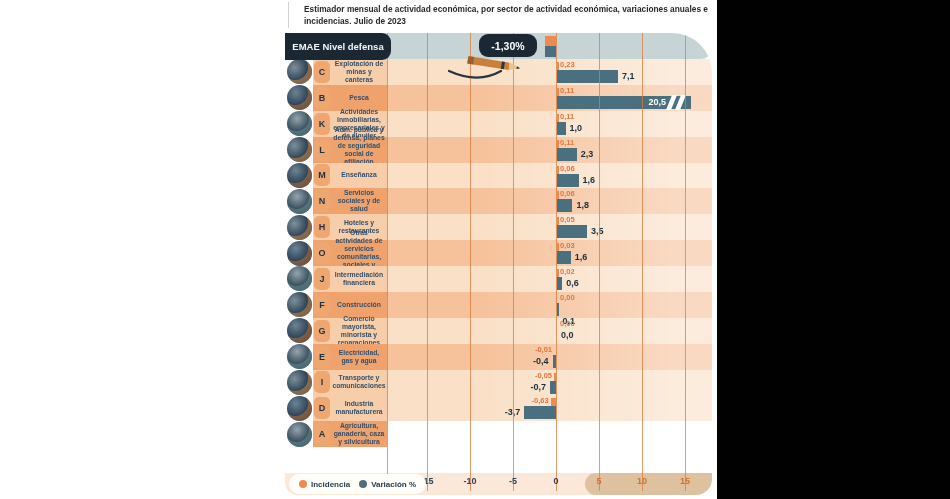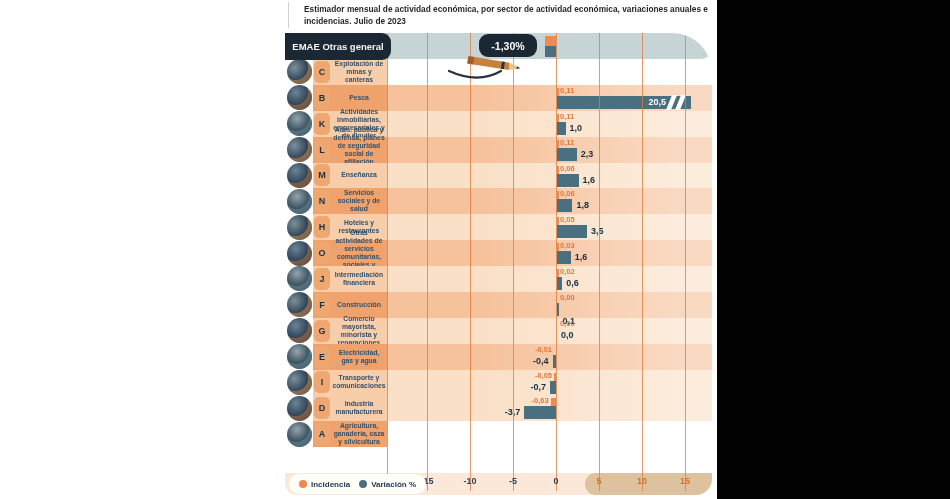--- a/index.html
+++ b/index.html
@@ -78,21 +78,21 @@
         <div class="gridline" style="left: 0px;"></div>
         <div class="gridline" style="left: 40px;"></div>
         <div class="gridline" style="left: 83px;"></div>
         <div class="gridline" style="left: 126px;"></div>
         <div class="gridline" style="left: 169px;"></div>
         <div class="gridline" style="left: 212px;"></div>
         <div class="gridline" style="left: 255px;"></div>
         <div class="gridline" style="left: 298px;"></div>
       </div>
 
-    <div class="emae-pill">EMAE Otras general</div>
+    <div class="emae-pill">EMAE Nivel defensa</div>
     <div class="emae-value-pill">-1,30%</div>
     <div class="emae-inc-bar"></div>
     <div class="emae-var-bar"></div>
 
     <svg class="pencil" viewBox="0 0 110 32">
       <path d="M14 19 C 34 28, 52 27, 66 19" stroke="#27333e" stroke-width="2.2" fill="none" stroke-linecap="round"></path>
       <g transform="rotate(9 70 16)">
         <rect x="32" y="10" width="42" height="7.5" rx="1.5" fill="#c8803d"></rect>
         <rect x="32" y="10" width="6" height="7.5" fill="#9f5f2c"></rect>
         <rect x="66" y="10" width="3" height="7.5" fill="#2b3740"></rect>
@@ -103,20 +103,26 @@
 
     <div class="rows" id="rows">
         <div class="row row--light">
     <div class="icon-cell">
       <span class="sector-icon"></span>
     </div>
     <div class="code-cell">
       <span class="code-pill">C</span>
     </div>
     <div class="label-cell">Explotación de minas y canteras</div>
+    <div class="plot-cell">
+      <div class="inc-bar" style="width: 2px; left: 170px;"></div>
+      <span class="inc-val" style="left: 173px;">0,23</span>
+      <div class="var-bar" style="width: 61.06px; left: 170px;"></div>
+      <span class="var-val" style="left: 235.06px;">7,1</span>
+    </div>
   </div>
         <div class="row row--dark">
     <div class="icon-cell">
       <span class="sector-icon"></span>
     </div>
     <div class="code-cell">
       <span class="code-pill">B</span>
     </div>
     <div class="label-cell">Pesca</div>
     <div class="plot-cell">

